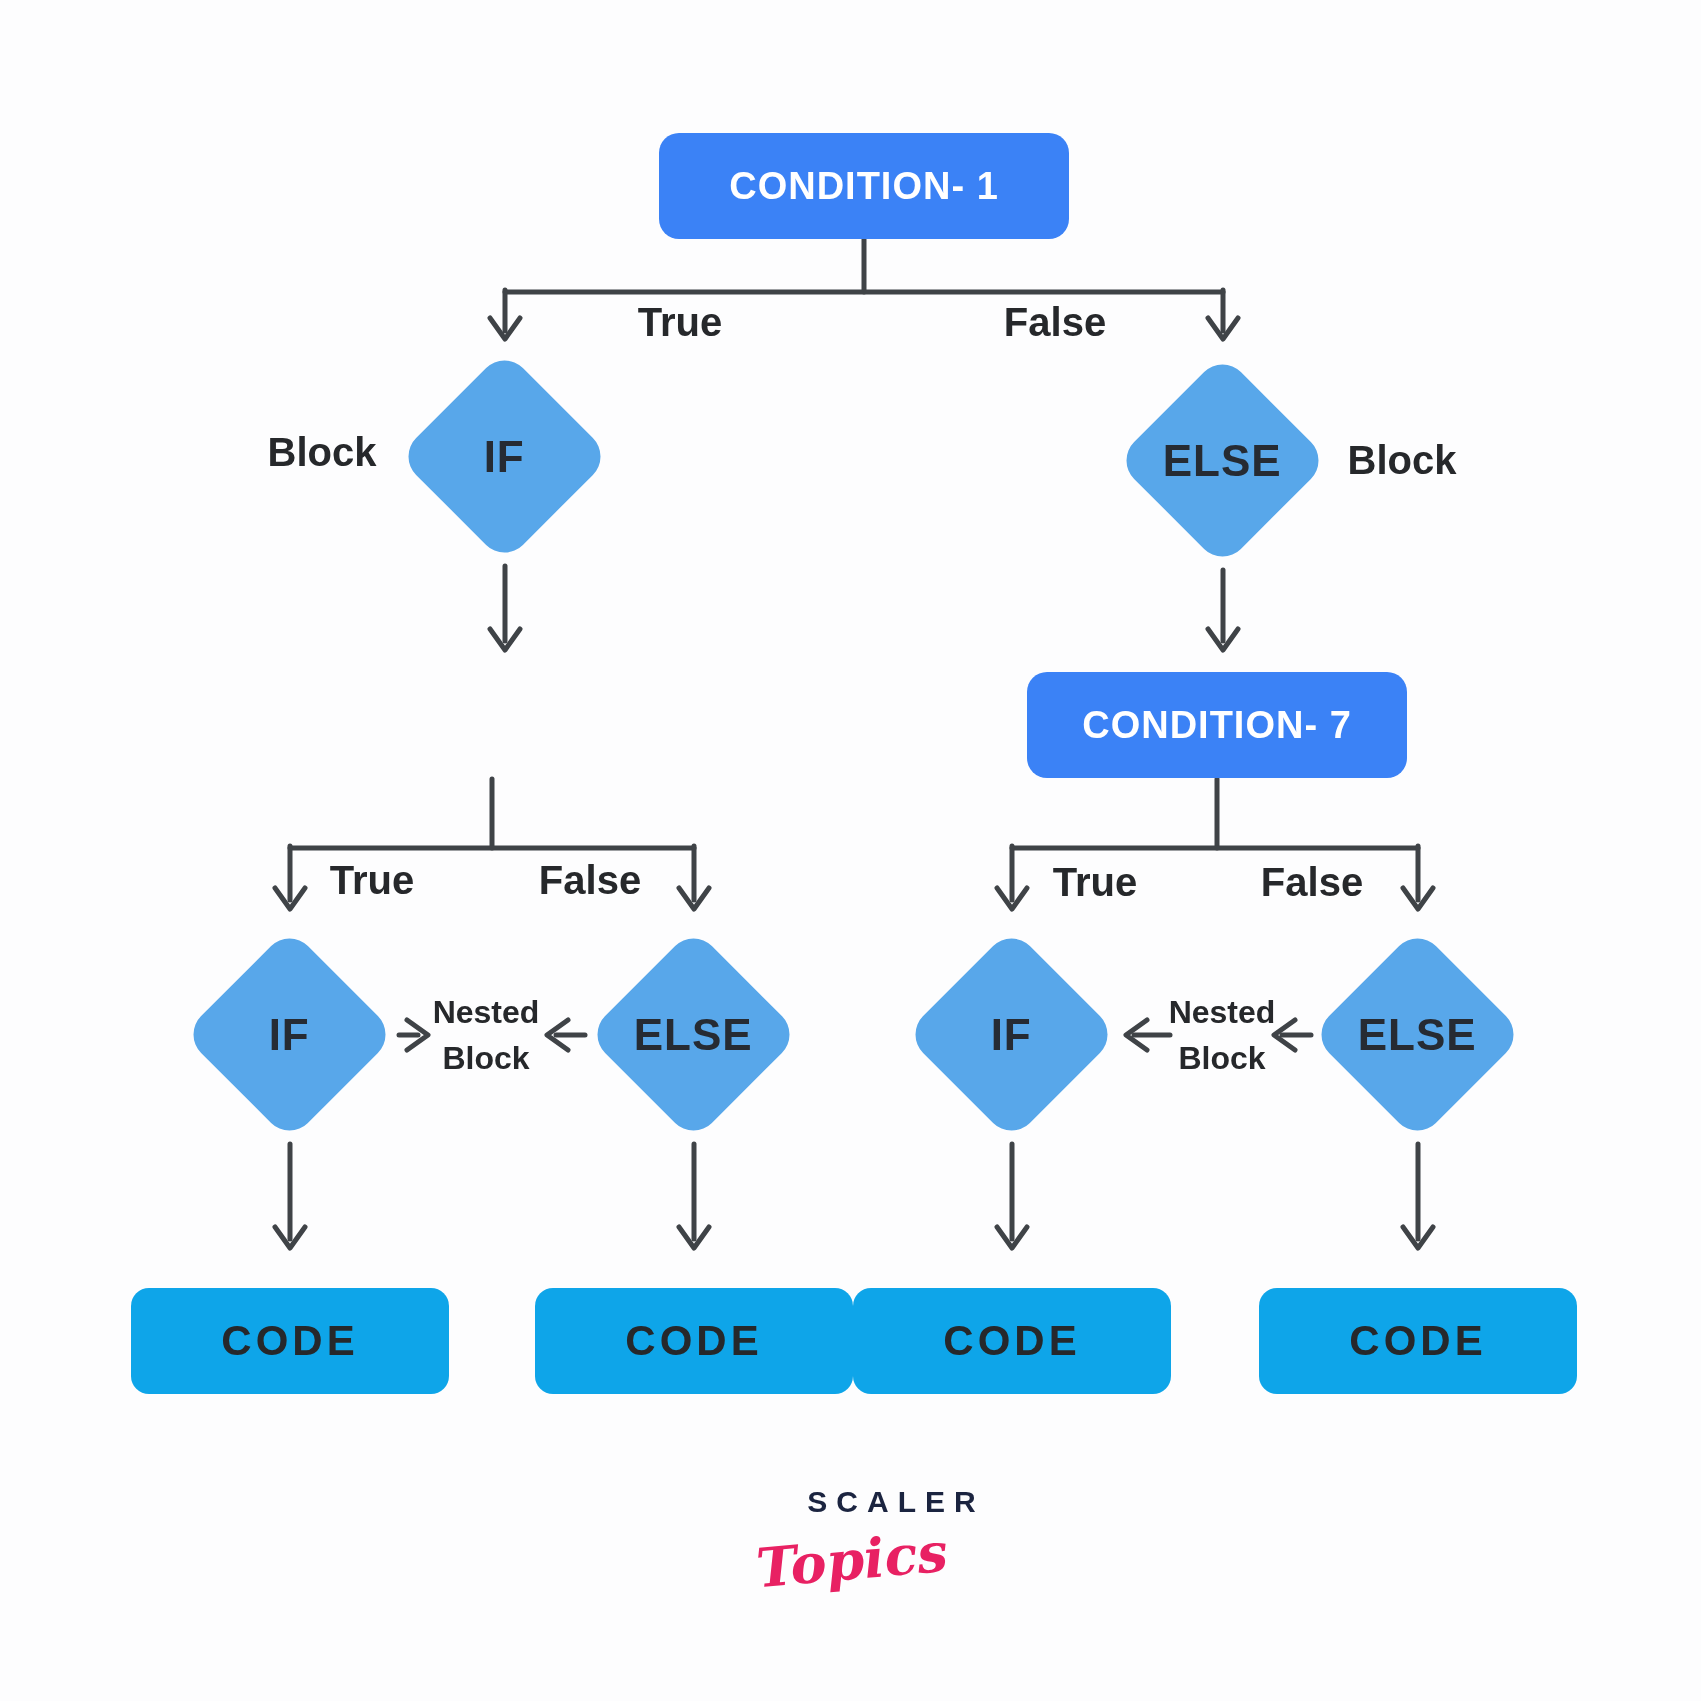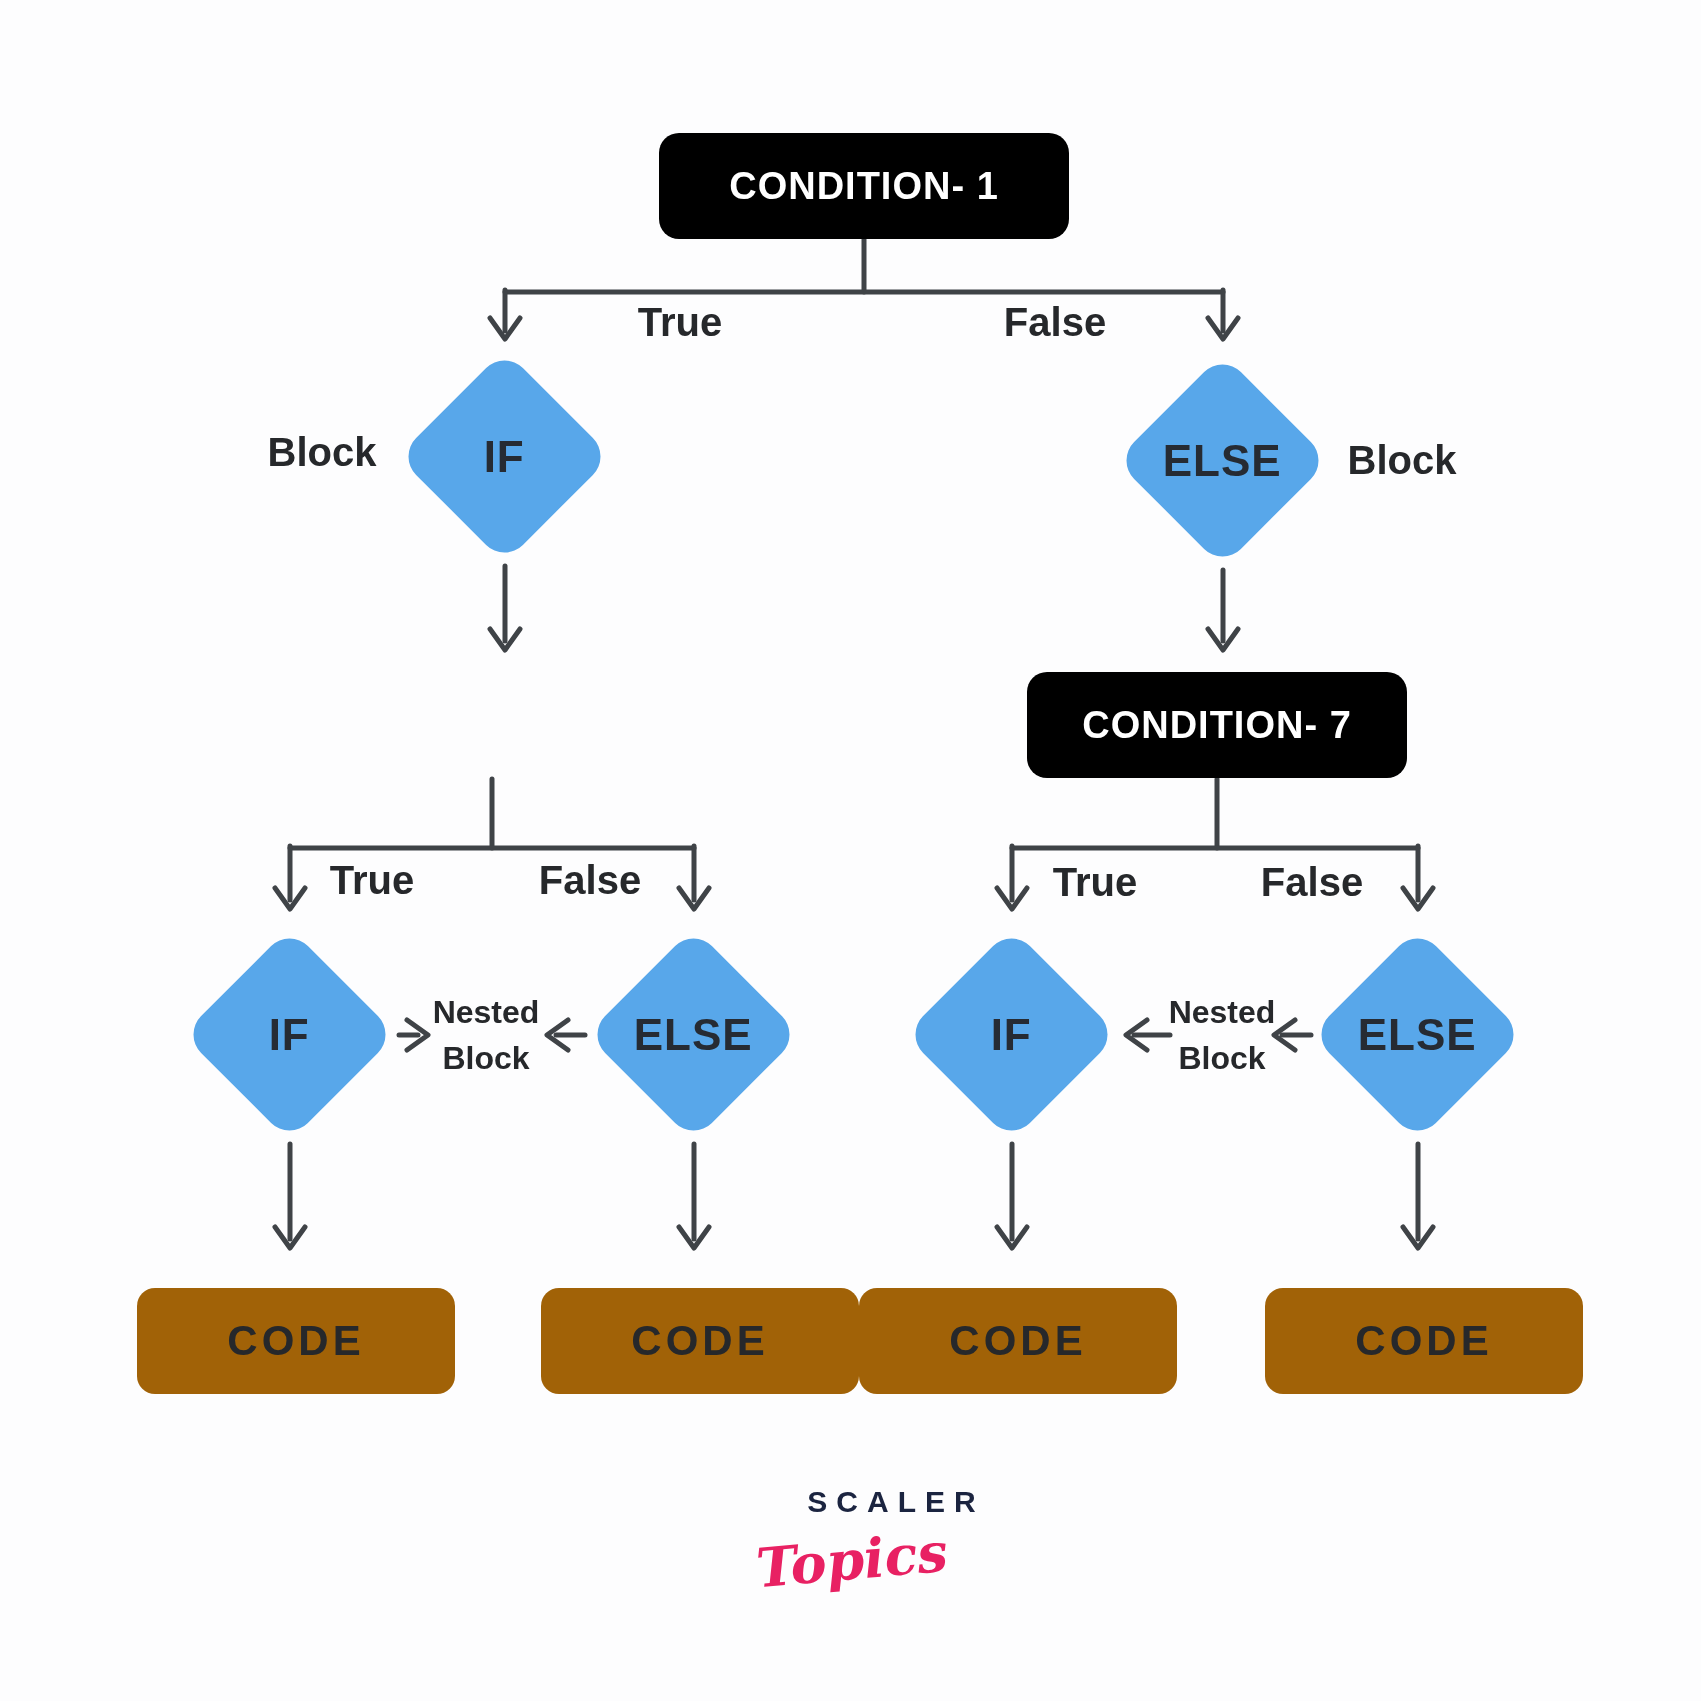--- a/index.html
+++ b/index.html
@@ -7,37 +7,37 @@
     position:relative;
     width:1701px;height:1701px;
     background:#fdfdfe;
     font-family:"Liberation Sans","DejaVu Sans",sans-serif;
     overflow:hidden;
   }
   .connectors{position:absolute;left:0;top:0;}
   .connectors path{stroke:#3f4347;stroke-width:5;fill:none;stroke-linecap:round;stroke-linejoin:round;}
 
   .cond{
-    position:absolute;height:106px;background:#000000;border-radius:20px;
+    position:absolute;height:106px;background:#3b82f6;border-radius:20px;
     display:flex;align-items:center;justify-content:center;
     color:#ffffff;font-weight:bold;font-size:38px;letter-spacing:1px;white-space:nowrap;
   }
   .diamond{
     position:absolute;width:151px;height:151px;background:#58a7ea;border-radius:26px;
     transform:rotate(45deg);
     display:flex;align-items:center;justify-content:center;
   }
   .diamond>span{
     transform:rotate(-45deg);
     font-weight:bold;font-size:44px;color:#262b33;letter-spacing:1px;
   }
   .code{
-    position:absolute;width:318px;height:106px;background:#a16207;border-radius:18px;
+    position:absolute;width:318px;height:106px;background:#0ea5e9;border-radius:18px;
     display:flex;align-items:center;justify-content:center;
-    font-weight:bold;font-size:42px;letter-spacing:4px;color:#26282b;margin-left:6px;
+    font-weight:bold;font-size:42px;letter-spacing:4px;color:#26282b;
   }
   .lbl{
     position:absolute;transform:translate(-50%,-50%);
     font-weight:bold;color:#26282b;white-space:nowrap;
   }
   .lbl-lg{font-size:40px;}
   .lbl-sm{font-size:32px;text-align:center;line-height:1.45;white-space:normal;}
   .logo-scaler{
     position:absolute;left:858px;top:1502px;transform:translate(-50%,-50%);
     font-weight:bold;font-size:30px;letter-spacing:9px;color:#1b2440;margin-left:38px;

